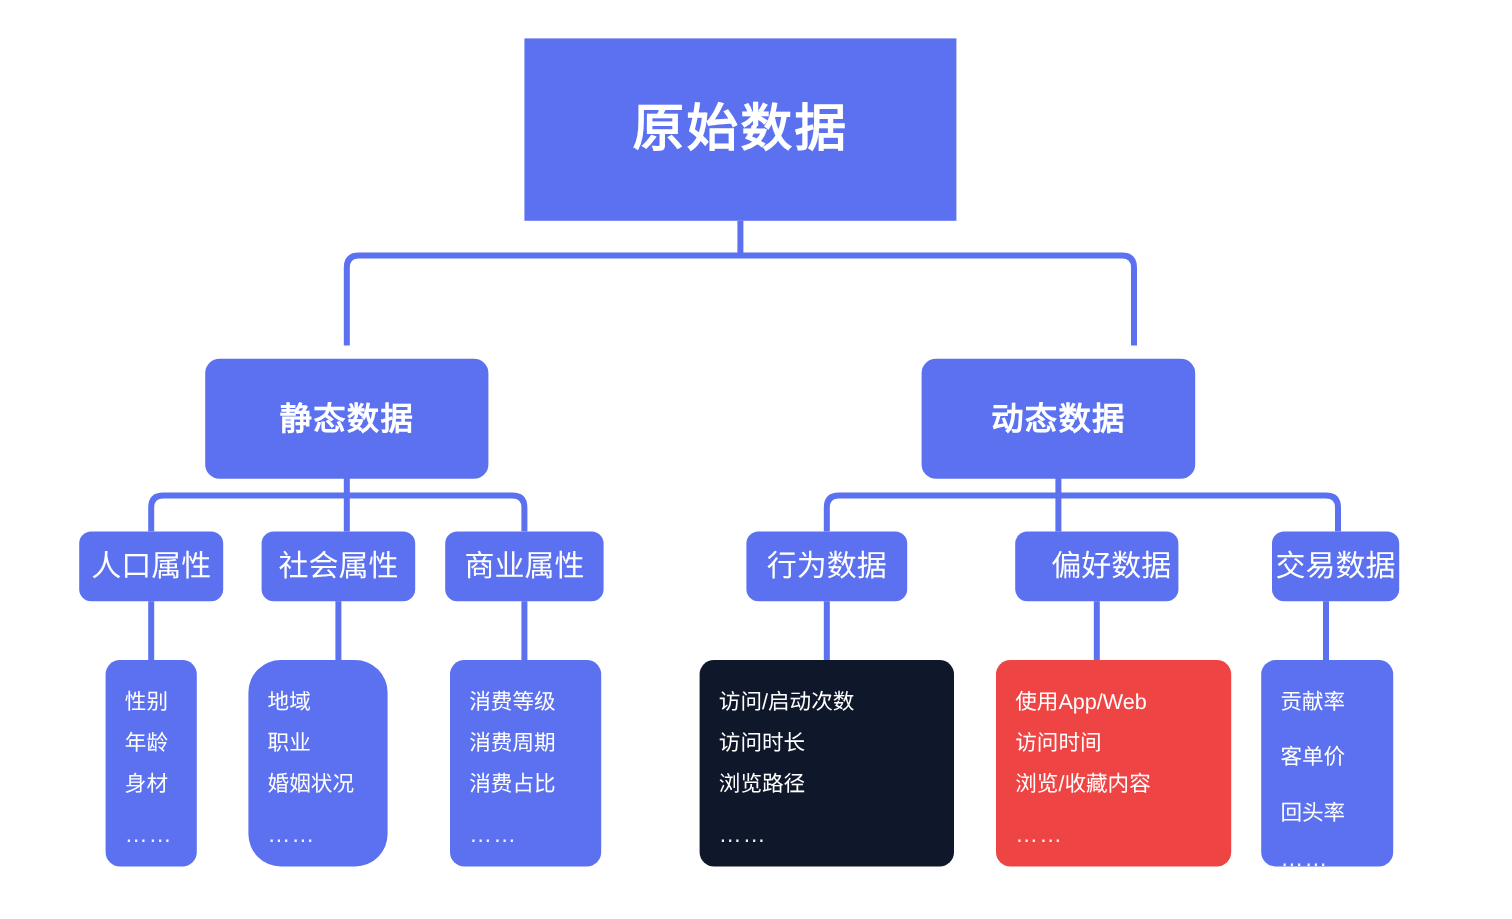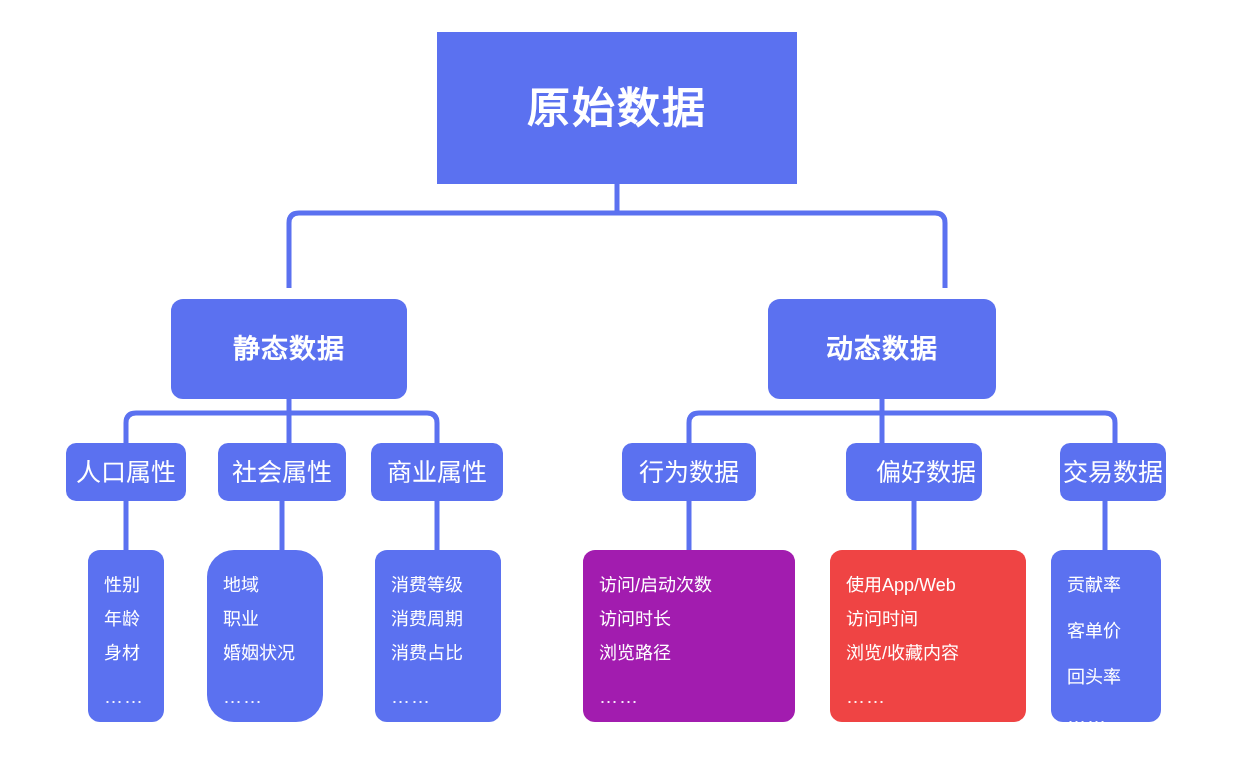--- a/index.html
+++ b/index.html
@@ -195,21 +195,21 @@
     <span class="leaf-dots">……</span>
   </div>
 
   <div class="node node-leaf lf-c2" style="background: rgb(91, 113, 240); color: rgb(255, 255, 255);">
     <span class="leaf-line">消费等级</span>
     <span class="leaf-line">消费周期</span>
     <span class="leaf-line">消费占比</span>
     <span class="leaf-dots">……</span>
   </div>
 
-  <div class="node node-leaf lf-c3" style="background: #a21caf; color: rgb(255, 255, 255); justify-content: space-between;">
+  <div class="node node-leaf lf-c3" style="background: #0f172a; color: rgb(255, 255, 255); justify-content: space-between;">
     <span class="leaf-line">访问/启动次数</span>
     <span class="leaf-line">访问时长</span>
     <span class="leaf-line">浏览路径</span>
     <span class="leaf-dots">……</span>
   </div>
 
   <div class="node node-leaf lf-c4" style="background: #ef4444; color: rgb(255, 255, 255);">
     <span class="leaf-line">使用App/Web</span>
     <span class="leaf-line">访问时间</span>
     <span class="leaf-line">浏览/收藏内容</span>

